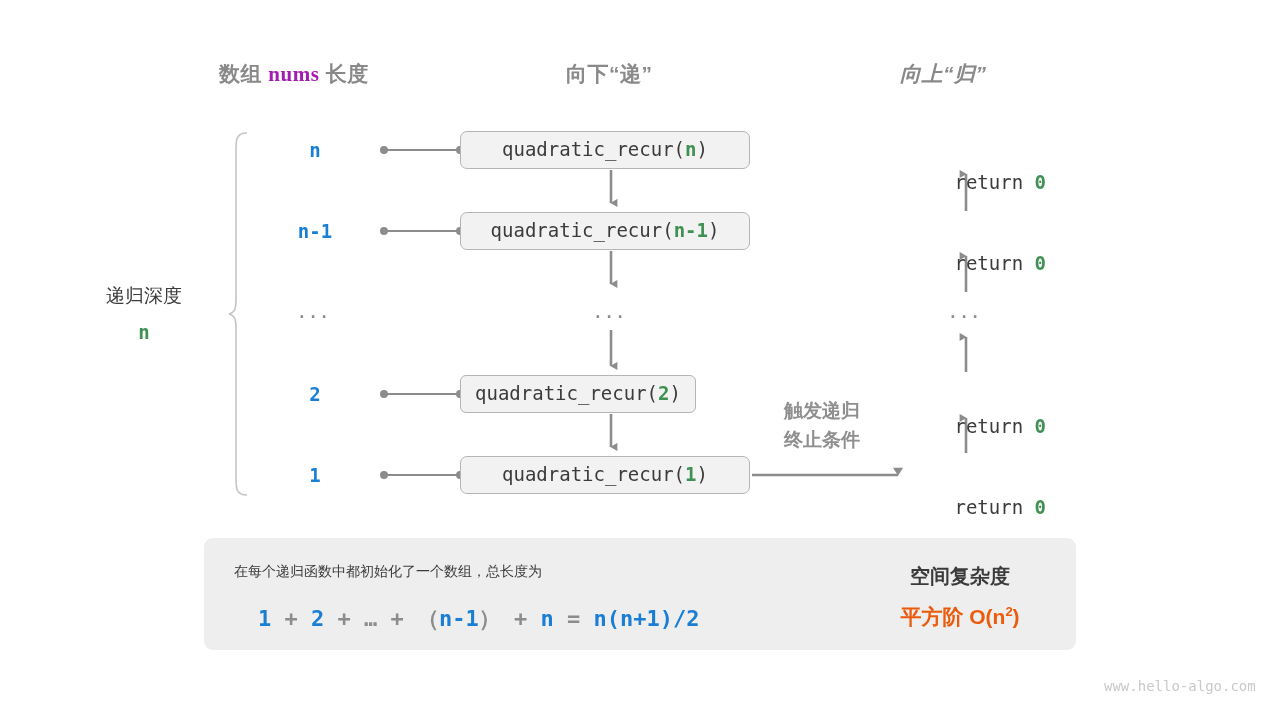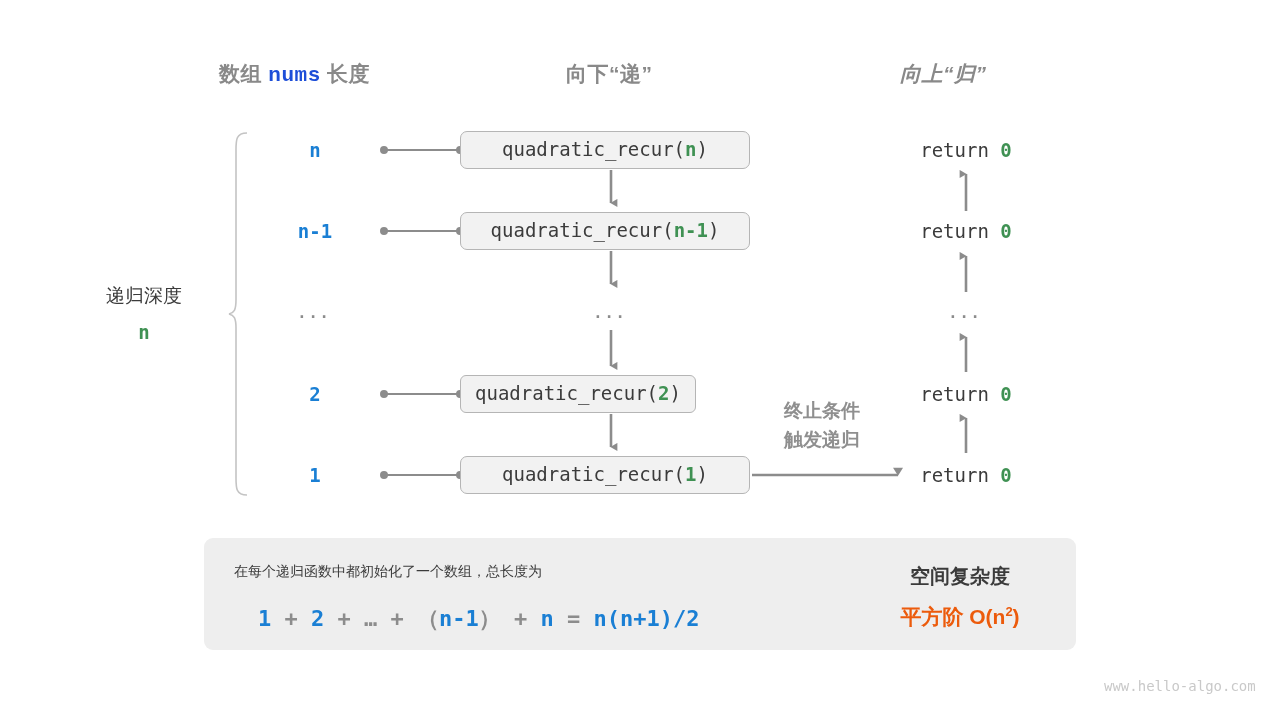--- a/index.html
+++ b/index.html
@@ -24,22 +24,22 @@
 
   
   .col-header {
     font-size: 21px;
     font-weight: bold;
     color: #898989;
     white-space: nowrap;
     letter-spacing: 0.5px;
   }
   .col-header .kw {
-    color: #1d4ed8;
-    font-family: Liberation Mono, monospace;
+    color: #a21caf;
+    font-family: Liberation Serif, serif;
   }
 
   
   .depth-label {
     font-size: 19px;
     color: #3b3b3b;
     text-align: center;
     white-space: nowrap;
     line-height: 1.9;
   }
@@ -76,22 +76,23 @@
     white-space: nowrap;
   }
   .fnbox .arg { color: #3f9153; font-weight: bold; }
 
   
   .ret {
     font-family: "DejaVu Sans Mono", "Liberation Mono", monospace;
     font-size: 19px;
     color: #3b3b3b;
     white-space: nowrap;
-    text-align: center;
+    text-align: right;
     width: 160px;
+    margin-top: 32px;
   }
   .ret .zero { color: #3f9153; font-weight: bold; }
 
   
   .dots {
     color: #8c8c8c;
     font-size: 26px;
     letter-spacing: 4px;
     line-height: 1;
     white-space: nowrap;
@@ -262,22 +263,22 @@
 
   <div class="abs fnbox" style="left:460px; top:375px; width:236px;border-radius:6px;">
     <span>quadratic_recur(</span><span class="arg">2</span><span>)</span>
   </div>
 
   <div class="abs fnbox" style="left:460px; top:456px; width:290px;">
     <span>quadratic_recur(</span><span class="arg">1</span><span>)</span>
   </div>
 
   <div class="abs trigger-note" style="left:752px; top:396px; width:140px;">
+    <div>触发递归</div>
     <div>终止条件</div>
-    <div>触发递归</div>
   </div>
 
   <div class="abs ret" style="left:886px; top:139px;">
     <span>return </span><span class="zero">0</span>
   </div>
 
   <div class="abs ret" style="left:886px; top:220px;">
     <span>return </span><span class="zero">0</span>
   </div>
 

